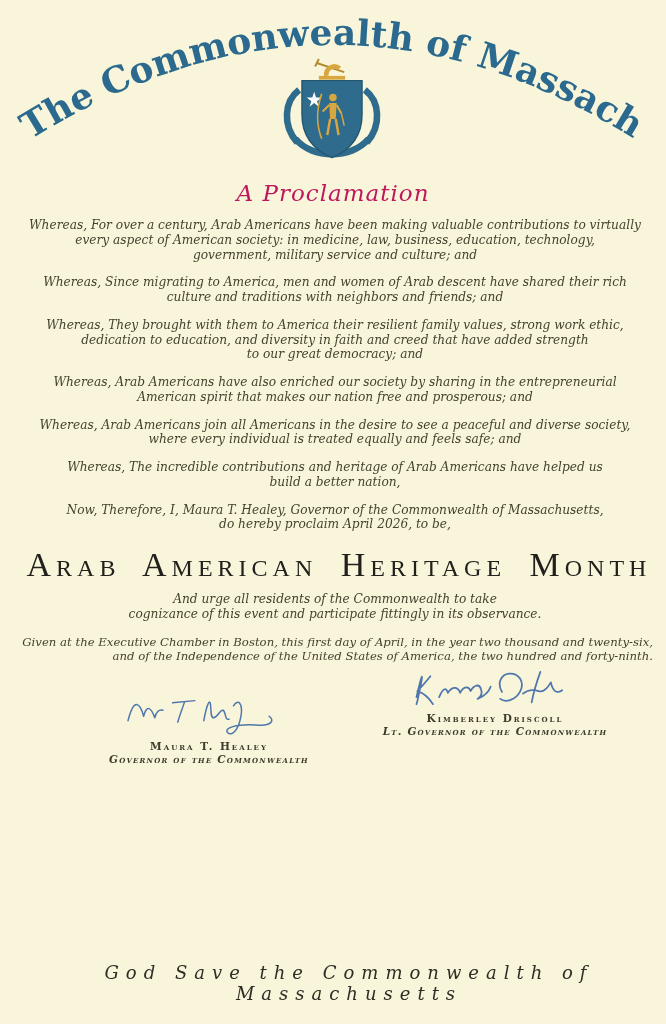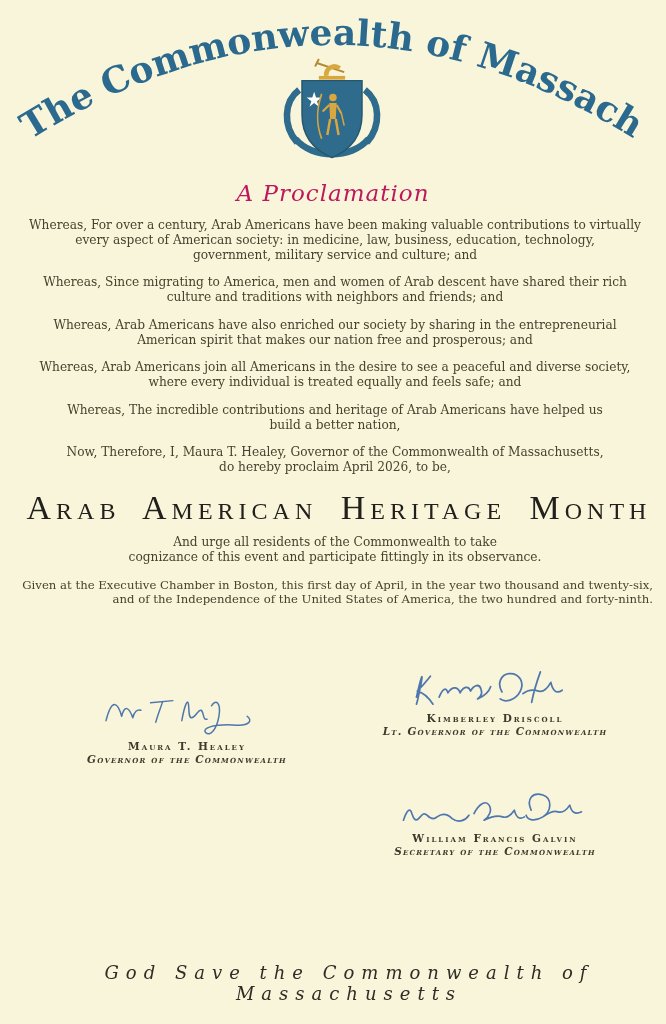--- a/index.html
+++ b/index.html
@@ -36,20 +36,21 @@
   .proclamation-heading {
     font-style: italic;
     font-size: 23px;
     color: #be185d;
     margin: 0 0 12px 0;
     font-weight: normal;
     letter-spacing: 1px;
   }
   .para {
     white-space: pre-line;
+    font-style: italic;
     font-size: 12.2px;
     line-height: 1.21;
     margin: 0 0 13px 4px;
   }
   .para.given { font-size: 11.7px; margin-bottom: 0; text-align: right; }
   .heritage-title {
     font-family: "Liberation Serif", serif;
     font-variant: small-caps;
     font-size: 34px;
     font-weight: normal;
@@ -144,40 +145,43 @@
   </svg>
 
   <div class="content">
     <h2 class="proclamation-heading">A Proclamation</h2>
 
     <p class="para">Whereas, For over a century, Arab Americans have been making valuable contributions to virtually
 every aspect of American society: in medicine, law, business, education, technology,
 government, military service and culture; and</p>
     <p class="para">Whereas, Since migrating to America, men and women of Arab descent have shared their rich
 culture and traditions with neighbors and friends; and</p>
+    <p class="para">Whereas, They brought with them to America their resilient family values, strong work ethic,
+dedication to education, and diversity in faith and creed that have added strength
+to our great democracy; and</p>
     <p class="para">Whereas, Arab Americans have also enriched our society by sharing in the entrepreneurial
 American spirit that makes our nation free and prosperous; and</p>
     <p class="para">Whereas, Arab Americans join all Americans in the desire to see a peaceful and diverse society,
 where every individual is treated equally and feels safe; and</p>
     <p class="para">Whereas, The incredible contributions and heritage of Arab Americans have helped us
 build a better nation,</p>
 
     <p class="para">Now, Therefore, I, Maura T. Healey, Governor of the Commonwealth of Massachusetts,
 do hereby proclaim April 2026, to be,</p>
 
     <h1 class="heritage-title">Arab American Heritage Month</h1>
 
     <p class="para">And urge all residents of the Commonwealth to take
 cognizance of this event and participate fittingly in its observance.</p>
     <p class="para given">Given at the Executive Chamber in Boston, this first day of April, in the year two thousand and twenty-six,
 and of the Independence of the United States of America, the two hundred and forty-ninth.</p>
 
   </div>
 
-  <div class="sig-block" style="left:32px; top:688px; width:310px;">
+  <div class="sig-block" style="left:54px; top:688px; width:310px;">
     <svg width="230" height="52" viewBox="0 0 230 70">
       <path class="sig-stroke" d="M6 44 C14 12 22 20 27 38 C31 22 37 26 42 40 C44 32 48 28 53 30"></path>
       <path class="sig-stroke" d="M66 20 L96 17 M82 19 C79 28 75 38 73 46"></path>
       <path class="sig-stroke" d="M108 44 C112 22 116 14 117 22 C118 30 117 40 121 40 C127 40 130 28 134 30 C138 32 136 44 142 42"></path>
       <path class="sig-stroke" d="M148 24 C154 14 161 20 158 38 C155 56 146 66 140 60 C135 54 150 48 182 50 C198 51 204 44 196 38"></path>
     </svg>
     <div class="sig-name">Maura T. Healey</div>
     <div class="sig-title">Governor of the Commonwealth</div>
   </div>
 
@@ -185,25 +189,16 @@
     <svg width="200" height="48" viewBox="0 0 200 55">
       <path class="sig-stroke" d="M10 38 C16 12 18 8 15 24 C13 32 12 40 10 46 M26 14 C18 24 14 28 11 31 C19 33 25 40 29 46"></path>
       <path class="sig-stroke" d="M36 38 C40 28 44 26 46 33 C52 24 58 27 60 33 C64 25 70 25 72 31 C76 24 82 22 84 29 C86 34 83 38 80 40 C87 37 93 32 95 26"></path>
       <path class="sig-stroke" d="M108 32 C102 22 107 12 116 11 C128 10 134 21 129 31 C124 41 112 45 106 40"></path>
       <path class="sig-stroke" d="M132 34 C138 29 144 29 150 31 C156 33 160 28 164 21 C166 30 170 35 177 30 M152 9 C148 20 144 33 142 44"></path>
     </svg>
     <div class="sig-name">Kimberley Driscoll</div>
     <div class="sig-title">Lt. Governor of the Commonwealth</div>
   </div>
 
-  <div class="sig-block" style="left:345px; top:790px; width:300px;">
-    <svg width="230" height="42" viewBox="0 0 230 50">
-      <path class="sig-stroke" d="M6 36 C10 24 14 20 16 28 C18 34 20 38 24 34 C28 30 30 26 34 30 C38 34 42 36 46 32 C54 26 60 30 64 34 C72 40 80 36 84 30"></path>
-      <path class="sig-stroke" d="M90 28 C96 16 104 12 108 18 C112 24 108 32 102 36 C110 32 118 30 124 32 C130 34 134 30 138 24 C140 32 144 36 150 32"></path>
-      <path class="sig-stroke" d="M158 24 C152 10 160 2 172 6 C184 10 182 26 172 32 C162 38 154 36 152 30 M172 32 C178 28 184 24 190 26 C196 28 200 24 204 18 C206 26 210 30 218 26"></path>
-    </svg>
-    <div class="sig-name">William Francis Galvin</div>
-    <div class="sig-title">Secretary of the Commonwealth</div>
-  </div>
 
   <div class="footer-motto">God Save the Commonwealth of Massachusetts</div>
 
 </div>
 
 </body></html>

